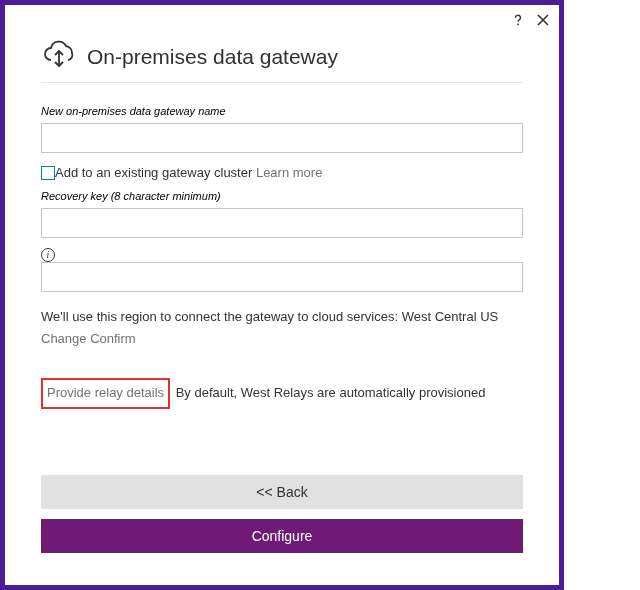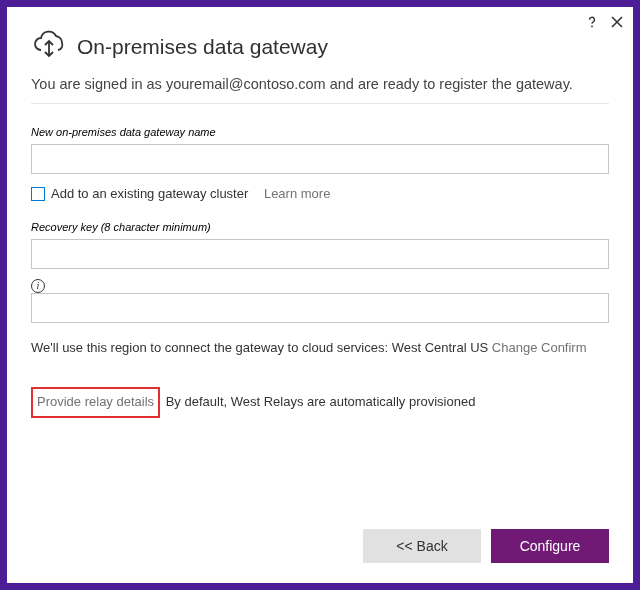--- a/index.html
+++ b/index.html
@@ -4,27 +4,27 @@
 <style>
   * { box-sizing: border-box; }
   html, body {
     margin: 0; padding: 0;
     font-family: "Segoe UI", Arial, sans-serif;
     font-size: 13px;
     color: #333;
     background: #fff;
   }
   .window {
-    width: 640px;
+    width: 564px;
     height: 590px;
-    border: 7px solid #4c1d95;
+    border: 5px solid #4c1d95;
     position: relative;
     display: flex;
     flex-direction: column;
-    padding: 0;
+    padding: 12px;
   }
   .titlebar-icons {
     position: absolute;
     top: 8px;
     right: 10px;
     display: flex;
     gap: 12px;
     align-items: center;
   }
   .titlebar-icons svg { display: block; }
@@ -56,32 +56,31 @@
     background: #e6e6e6;
     margin: 8px 0 0 0;
   }
   .field-label {
     font-size: 11px;
     color: #000000;
     margin-top: 22px;
     margin-bottom: 6px;
     font-style: italic;
   }
-  .field-label.tight { margin-top: 20px; }
+  .field-label.tight { margin-top: 10px; }
   .text-input {
     width: 100%;
     height: 30px;
     border: 1px solid #c6c6c6;
     padding: 4px 6px;
     font-size: 13px;
   }
   .row {
     display: flex;
     align-items: center;
-    gap: 6px;
     margin-top: 12px;
   }
   .checkbox {
     width: 14px;
     height: 14px;
     border: 1px solid #0078d4;
     background: #fff;
   }
   .link {
     color: #737373;
@@ -119,20 +118,21 @@
     padding: 2px 4px 3px 4px;
     margin-right: 2px;
     margin-top: 28px;
   }
   .footer {
     margin-top: auto;
     display: flex;
     justify-content: flex-end;
     gap: 10px;
     padding: 18px 24px 20px 24px;
+    flex-direction: column;
   }
   .btn {
     min-width: 118px;
     height: 34px;
     font-size: 14px;
     display: flex;
     align-items: center;
     justify-content: center;
     cursor: pointer;
     border: none;
@@ -173,21 +173,20 @@
         <svg width="36" height="32" viewBox="0 0 36 30">
           <path fill="none" stroke="#333" stroke-width="1.8" d="M10 20 a6 6 0 0 1 0-12 a8 8 0 0 1 15 -2 a7 7 0 0 1 6 7 a5 5 0 0 1 -4 7"></path>
           <path fill="none" stroke="#333" stroke-width="1.8" d="M18 11 v15"></path>
           <path fill="none" stroke="#333" stroke-width="1.8" d="M14 15 l4 -4 l4 4"></path>
           <path fill="none" stroke="#333" stroke-width="1.8" d="M14 22 l4 4 l4 -4"></path>
         </svg>
       </span>
       <span class="header-title">On-premises data gateway</span>
     </div>
 
-    <div class="signedin">You are signed in as youremail@contoso.com and are ready to register the gateway.</div>
 
     <div class="hr"></div>
 
     <div class="field-label">New on-premises data gateway name</div>
     <input type="text" class="text-input" value="" style="">
 
     <div class="row">
       <span class="checkbox"></span>
       <span>Add to an existing gateway cluster</span>
       <span>&nbsp;</span>

